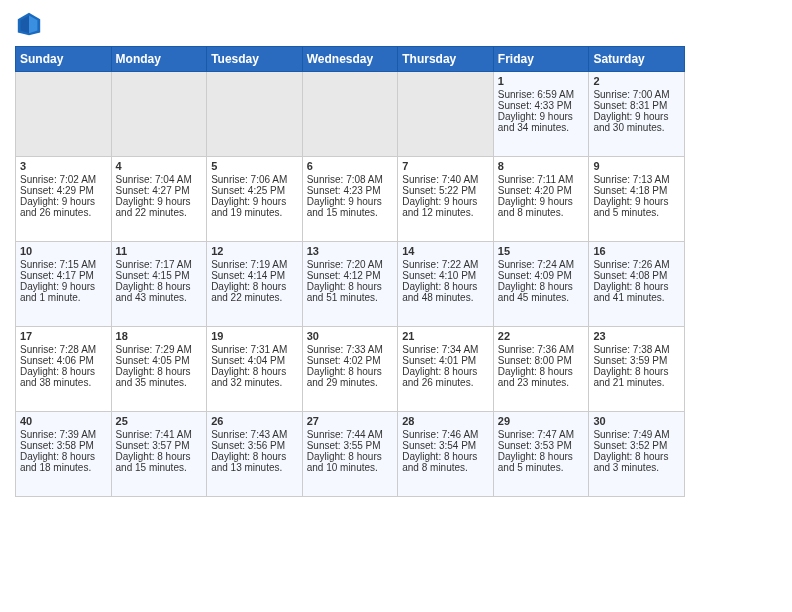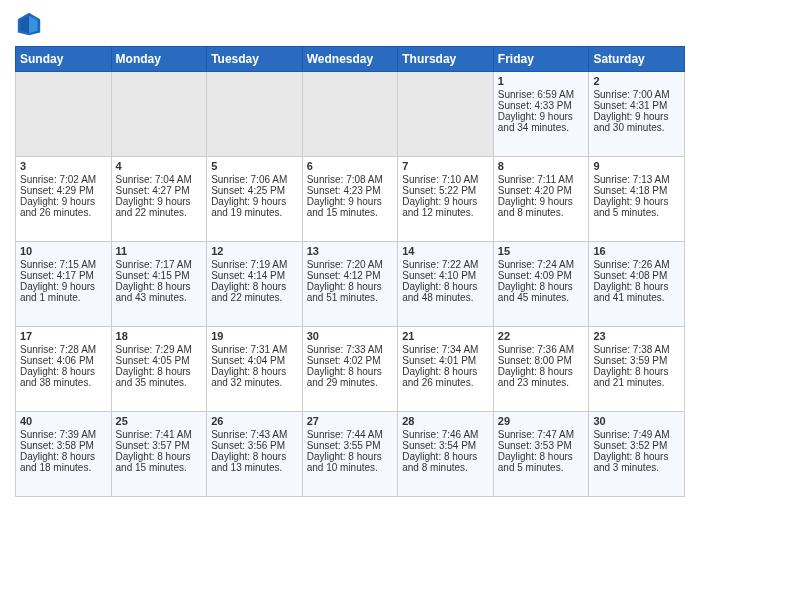--- a/index.html
+++ b/index.html
@@ -123,28 +123,28 @@
         </tr>
     </thead>
     <tbody id="calendar-body">
     <tr>
           <td class="empty-cell"></td>
           <td class="empty-cell"></td>
           <td class="empty-cell"></td>
           <td class="empty-cell"></td>
           <td class="empty-cell"></td>
           <td><span class="day-num">1</span><span>Sunrise: 6:59 AM</span><br><span>Sunset: 4:33 PM</span><br><span>Daylight: 9 hours and 34 minutes.</span></td>
-          <td><span class="day-num">2</span><span>Sunrise: 7:00 AM</span><br><span>Sunset: 4:31 PM</span><br><span>Daylight: 9 hours and 30 minutes.</span></td>
+          <td><span class="day-num">2</span><span>Sunrise: 7:00 AM</span><br><span>Sunset: 8:31 PM</span><br><span>Daylight: 9 hours and 30 minutes.</span></td>
         </tr>
         <tr>
           <td><span class="day-num">3</span><span>Sunrise: 7:02 AM</span><br><span>Sunset: 4:29 PM</span><br><span>Daylight: 9 hours and 26 minutes.</span></td>
           <td><span class="day-num">4</span><span>Sunrise: 7:04 AM</span><br><span>Sunset: 4:27 PM</span><br><span>Daylight: 9 hours and 22 minutes.</span></td>
           <td><span class="day-num">5</span><span>Sunrise: 7:06 AM</span><br><span>Sunset: 4:25 PM</span><br><span>Daylight: 9 hours and 19 minutes.</span></td>
           <td><span class="day-num">6</span><span>Sunrise: 7:08 AM</span><br><span>Sunset: 4:23 PM</span><br><span>Daylight: 9 hours and 15 minutes.</span></td>
-          <td><span class="day-num">7</span><span>Sunrise: 7:10 AM</span><br><span>Sunset: 5:22 PM</span><br><span>Daylight: 9 hours and 12 minutes.</span></td>
+          <td><span class="day-num">7</span><span>Sunrise: 7:40 AM</span><br><span>Sunset: 5:22 PM</span><br><span>Daylight: 9 hours and 12 minutes.</span></td>
           <td><span class="day-num">8</span><span>Sunrise: 7:11 AM</span><br><span>Sunset: 4:20 PM</span><br><span>Daylight: 9 hours and 8 minutes.</span></td>
           <td><span class="day-num">9</span><span>Sunrise: 7:13 AM</span><br><span>Sunset: 4:18 PM</span><br><span>Daylight: 9 hours and 5 minutes.</span></td>
         </tr>
         <tr>
           <td><span class="day-num">10</span><span>Sunrise: 7:15 AM</span><br><span>Sunset: 4:17 PM</span><br><span>Daylight: 9 hours and 1 minute.</span></td>
           <td><span class="day-num">11</span><span>Sunrise: 7:17 AM</span><br><span>Sunset: 4:15 PM</span><br><span>Daylight: 8 hours and 43 minutes.</span></td>
           <td><span class="day-num">12</span><span>Sunrise: 7:19 AM</span><br><span>Sunset: 4:14 PM</span><br><span>Daylight: 8 hours and 22 minutes.</span></td>
           <td><span class="day-num">13</span><span>Sunrise: 7:20 AM</span><br><span>Sunset: 4:12 PM</span><br><span>Daylight: 8 hours and 51 minutes.</span></td>
           <td><span class="day-num">14</span><span>Sunrise: 7:22 AM</span><br><span>Sunset: 4:10 PM</span><br><span>Daylight: 8 hours and 48 minutes.</span></td>
           <td><span class="day-num">15</span><span>Sunrise: 7:24 AM</span><br><span>Sunset: 4:09 PM</span><br><span>Daylight: 8 hours and 45 minutes.</span></td>

